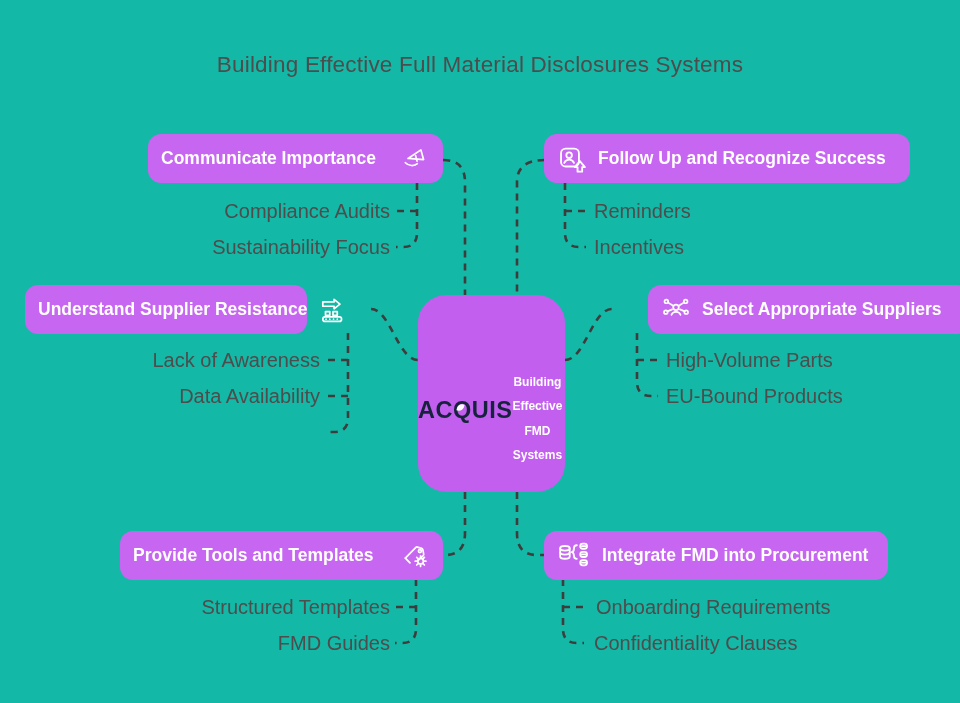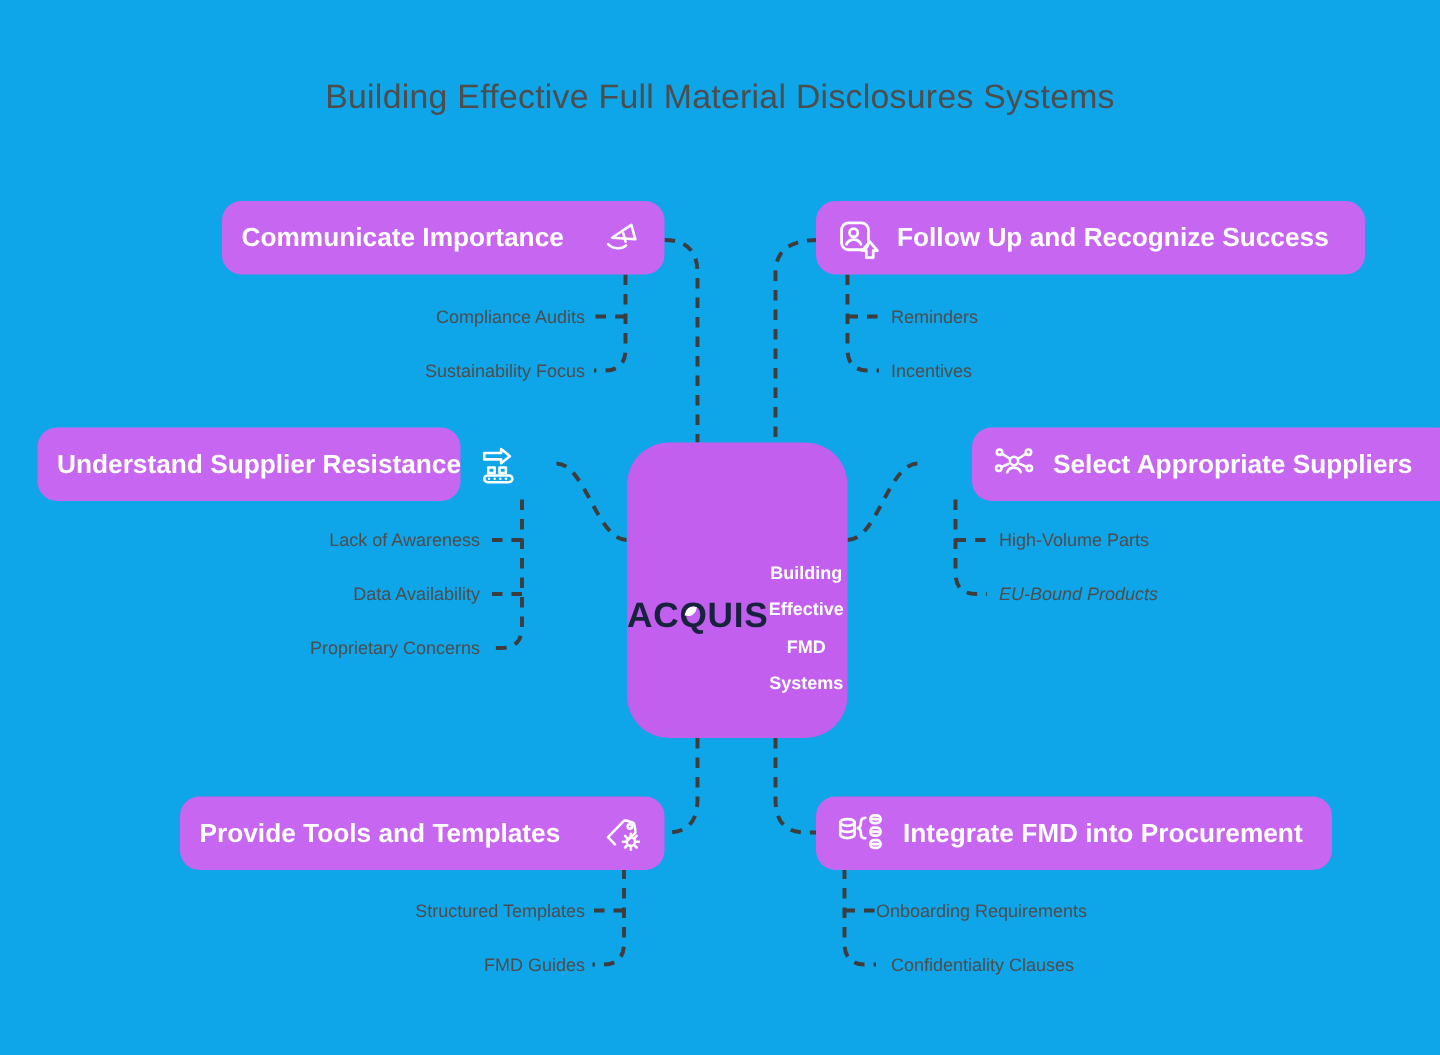--- a/index.html
+++ b/index.html
@@ -1,17 +1,17 @@
 <!DOCTYPE html>
 <html style="--node-purple: #c766f1; --center-purple: #c25fee; --connector: #3d3d3d; --text-dark: #4d4d4d; --logo-navy: #17233d;"><head>
 <meta charset="utf-8">
 <style>
   html,body{margin:0;padding:0;background:#fff;}
   .canvas{
-    position:relative;width:960px;height:703px;background:#0ea5e9;overflow:hidden;
+    position:relative;width:960px;height:703px;background:#14b8a6;overflow:hidden;
     font-family:"Liberation Sans",sans-serif;
   }
   .page-title{
     position:absolute;top:52px;left:0;width:960px;text-align:center;
     font-size:22.5px;color:var(--text-dark,#4a4a4a);letter-spacing:.2px;
   }
   .connectors{position:absolute;left:0;top:0;pointer-events:none;}
   .conn{fill:none;stroke:var(--connector,#3d3d3d);stroke-width:2.6;stroke-dasharray:7 6;}
   .node{
     position:absolute;display:flex;align-items:center;gap:11px;box-sizing:border-box;
@@ -30,21 +30,21 @@
     font-weight:bold;font-size:23.5px;letter-spacing:.5px;color:var(--logo-navy,#17233d);
     display:flex;align-items:baseline;
   }
   .logo .q{position:relative;display:inline-block;}
   .logo .q::after{
     content:"";position:absolute;left:4px;top:7px;width:7px;height:7px;background:#fff;
     border-radius:80% 0 80% 0;transform:rotate(10deg);
   }
   .center-label{margin-top:17px;text-align:center;color:#fff;font-weight:bold;font-size:12px;line-height:24.5px;}
   .sub{
-    position:absolute;font-size:12px;color:var(--text-dark,#4a4a4a);
+    position:absolute;font-size:20px;color:var(--text-dark,#4a4a4a);
     white-space:nowrap;line-height:24px;
   }
   .sub.r{text-align:right;}
 </style>
 </head>
 <body>
 
 <div class="canvas">
 
   <div class="page-title">Building Effective Full Material Disclosures Systems</div>
@@ -108,38 +108,37 @@
         <rect x="4.5" y="20.5" width="17.5" height="4.2" rx="2.1"></rect>
         <circle cx="7.5" cy="22.6" r=".8" fill="#fff" stroke="none"></circle>
         <circle cx="11" cy="22.6" r=".8" fill="#fff" stroke="none"></circle>
         <circle cx="14.5" cy="22.6" r=".8" fill="#fff" stroke="none"></circle>
         <circle cx="18" cy="22.6" r=".8" fill="#fff" stroke="none"></circle>
       </svg>
     </span>
   </div>
   <div class="sub r" style="right:640px;top:348px;">Lack of Awareness</div>
   <div class="sub r" style="right:640px;top:384px;">Data Availability</div>
-  <div class="sub r" style="right:640px;top:420px;">Proprietary Concerns</div>
 
   <div class="node" style="left:612px;top:285px;width:323px;margin-left:36px;">
     <span class="icon">
       <svg width="30" height="30" viewBox="0 0 28 28">
         <circle cx="14" cy="11.5" r="2.6"></circle>
         <path d="M9.8 18.5 c1.3 -3.8 7.1 -3.8 8.4 0"></path>
         <circle cx="5" cy="6" r="1.7"></circle>
         <circle cx="4.5" cy="16" r="1.7"></circle>
         <circle cx="23" cy="6" r="1.7"></circle>
         <circle cx="23.5" cy="16" r="1.7"></circle>
         <path d="M6.4 6.9 l4.6 2.9 M6 15.3 l4.4 -1.9 M21.6 6.9 l-4.6 2.9 M22.1 15.3 l-4.4 -1.9"></path>
       </svg>
     </span>
     <span>Select Appropriate Suppliers</span>
   </div>
   <div class="sub" style="left:666px;top:348px;">High-Volume Parts</div>
-  <div class="sub" style="left:666px;top:384px;font-style:italic;">EU-Bound Products</div>
+  <div class="sub" style="left:666px;top:384px;">EU-Bound Products</div>
 
   <div class="node icon-right" style="left:120px;top:531px;width:323px;">
     <span>Provide Tools and Templates</span>
     <span class="icon">
       <svg width="30" height="30" viewBox="0 0 28 28">
         <path d="M5 16 L14.6 6.1 a1.6 1.6 0 0 1 1.6 -.45 l4 1.2 a1.6 1.6 0 0 1 1.1 1.2 l.8 4.1 a1.6 1.6 0 0 1 -.45 1.5 L17 18.2"></path>
         <path d="M5 16 l4.3 4.4"></path>
         <circle cx="18.6" cy="9.4" r="1.4"></circle>
         <circle cx="19.2" cy="18.8" r="2.6"></circle>
         <path d="M19.2 15.2 v-1.4 M19.2 22.4 v1.4 M22.8 18.8 h1.4 M15.6 18.8 h-1.4 M21.8 16.2 l1 -1 M16.6 21.4 l-1 1 M21.8 21.4 l1 1 M16.6 16.2 l-1 -1"></path>
@@ -157,21 +156,21 @@
         <path d="M2.8 9.8 a4.2 2 0 0 0 8.4 0"></path>
         <path d="M17.5 3.5 q-2.6 0 -2.6 3 q0 2.6 -1.8 3 q1.8 .4 1.8 3 q0 3 2.6 3"></path>
         <rect x="20.5" y="2" width="6" height="4.6" rx="2.2"></rect>
         <rect x="20.5" y="9.3" width="6" height="4.6" rx="2.2"></rect>
         <rect x="20.5" y="16.6" width="6" height="4.6" rx="2.2"></rect>
         <path d="M22 4.3 h3 M22 11.6 h3 M22 18.9 h3"></path>
       </svg>
     </span>
     <span>Integrate FMD into Procurement</span>
   </div>
-  <div class="sub" style="left:584px;top:595px;text-align:right;">Onboarding Requirements</div>
+  <div class="sub" style="left:596px;top:595px;text-align:right;">Onboarding Requirements</div>
   <div class="sub" style="left:594px;top:631px;">Confidentiality Clauses</div>
 
   <div class="center-node">
     <div class="logo">
       <span>AC</span>
         <span class="q">Q</span>
         <span>UIS</span>
     </div>
     <div class="center-label">
       <div>Building</div>

